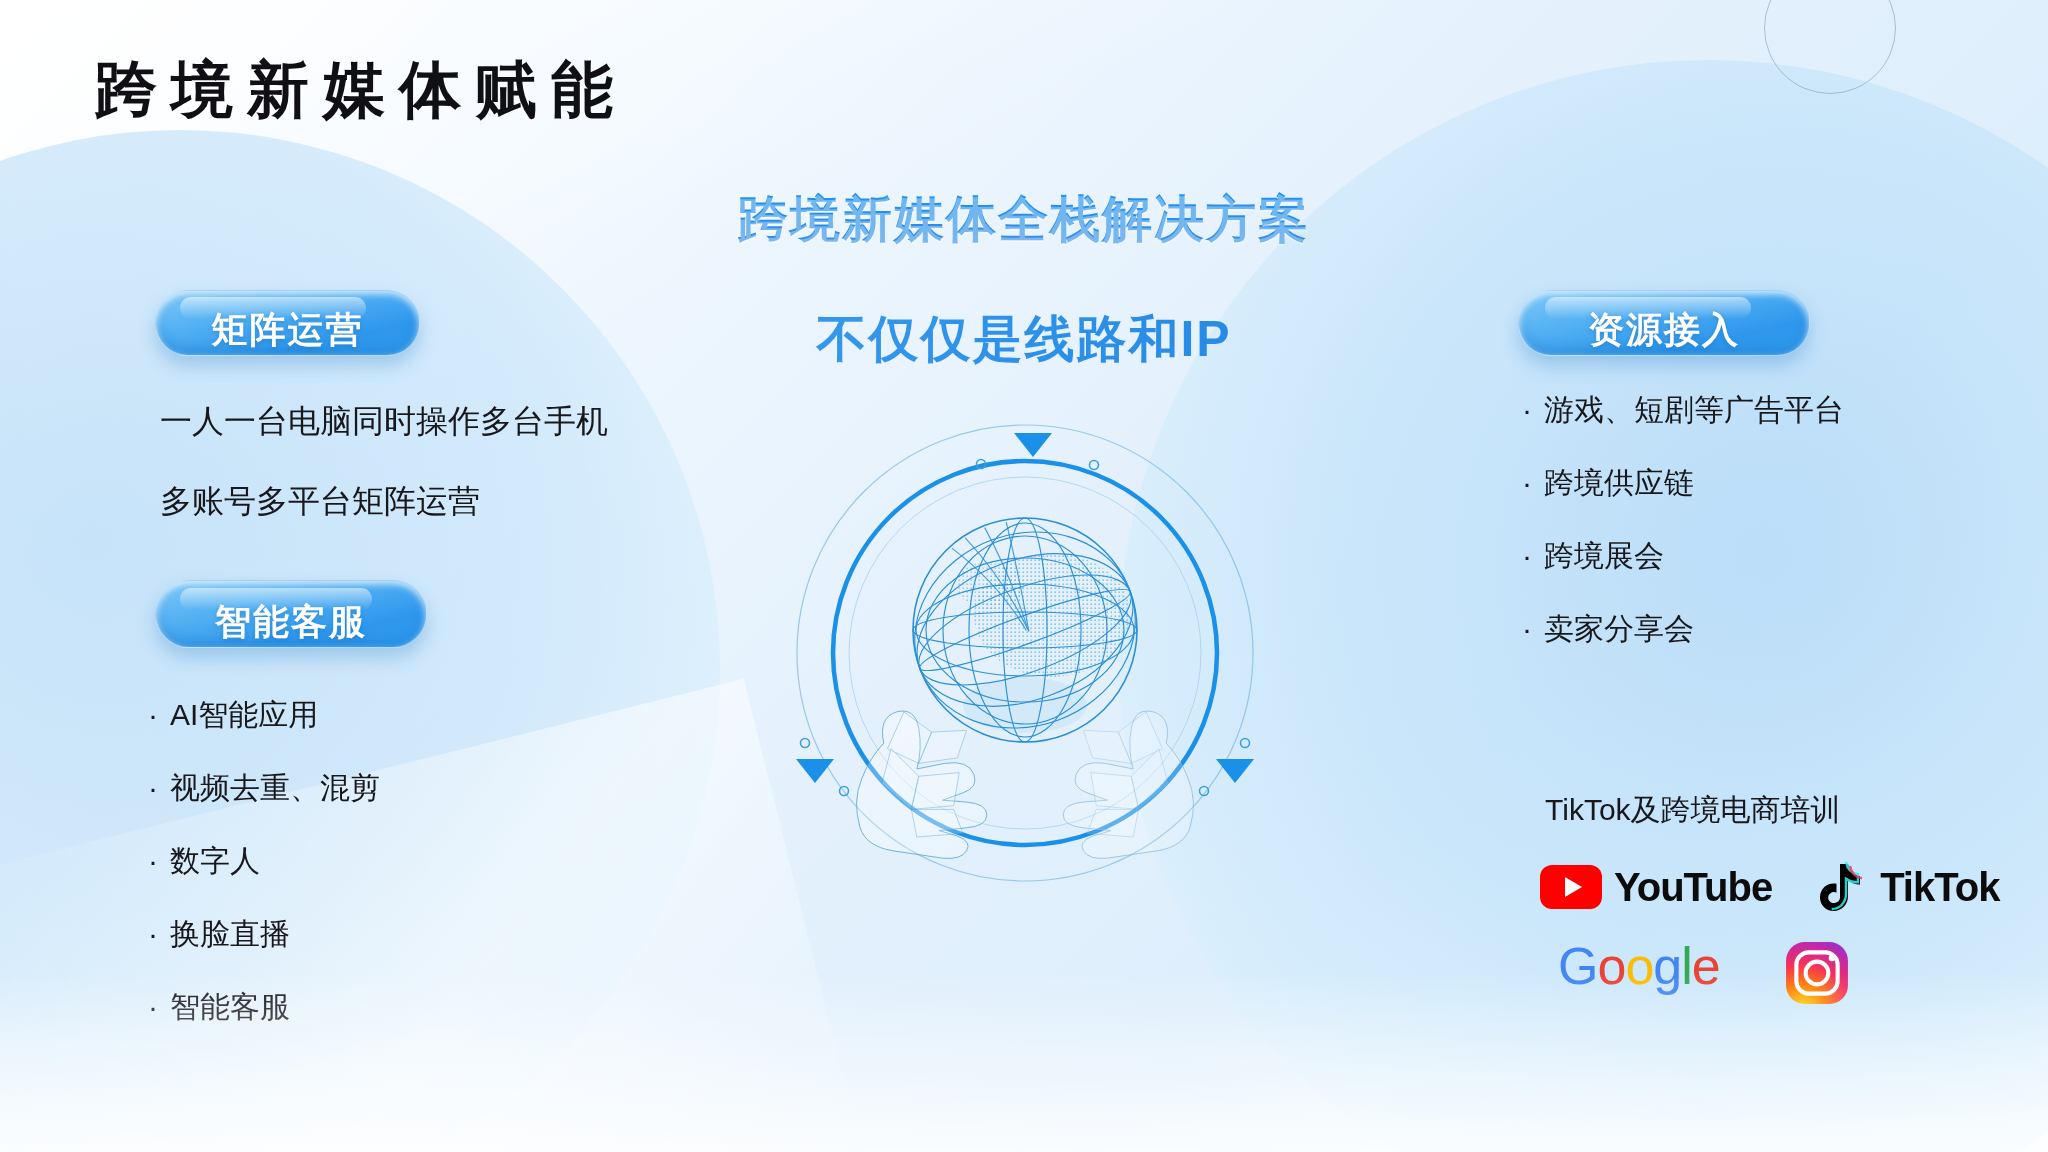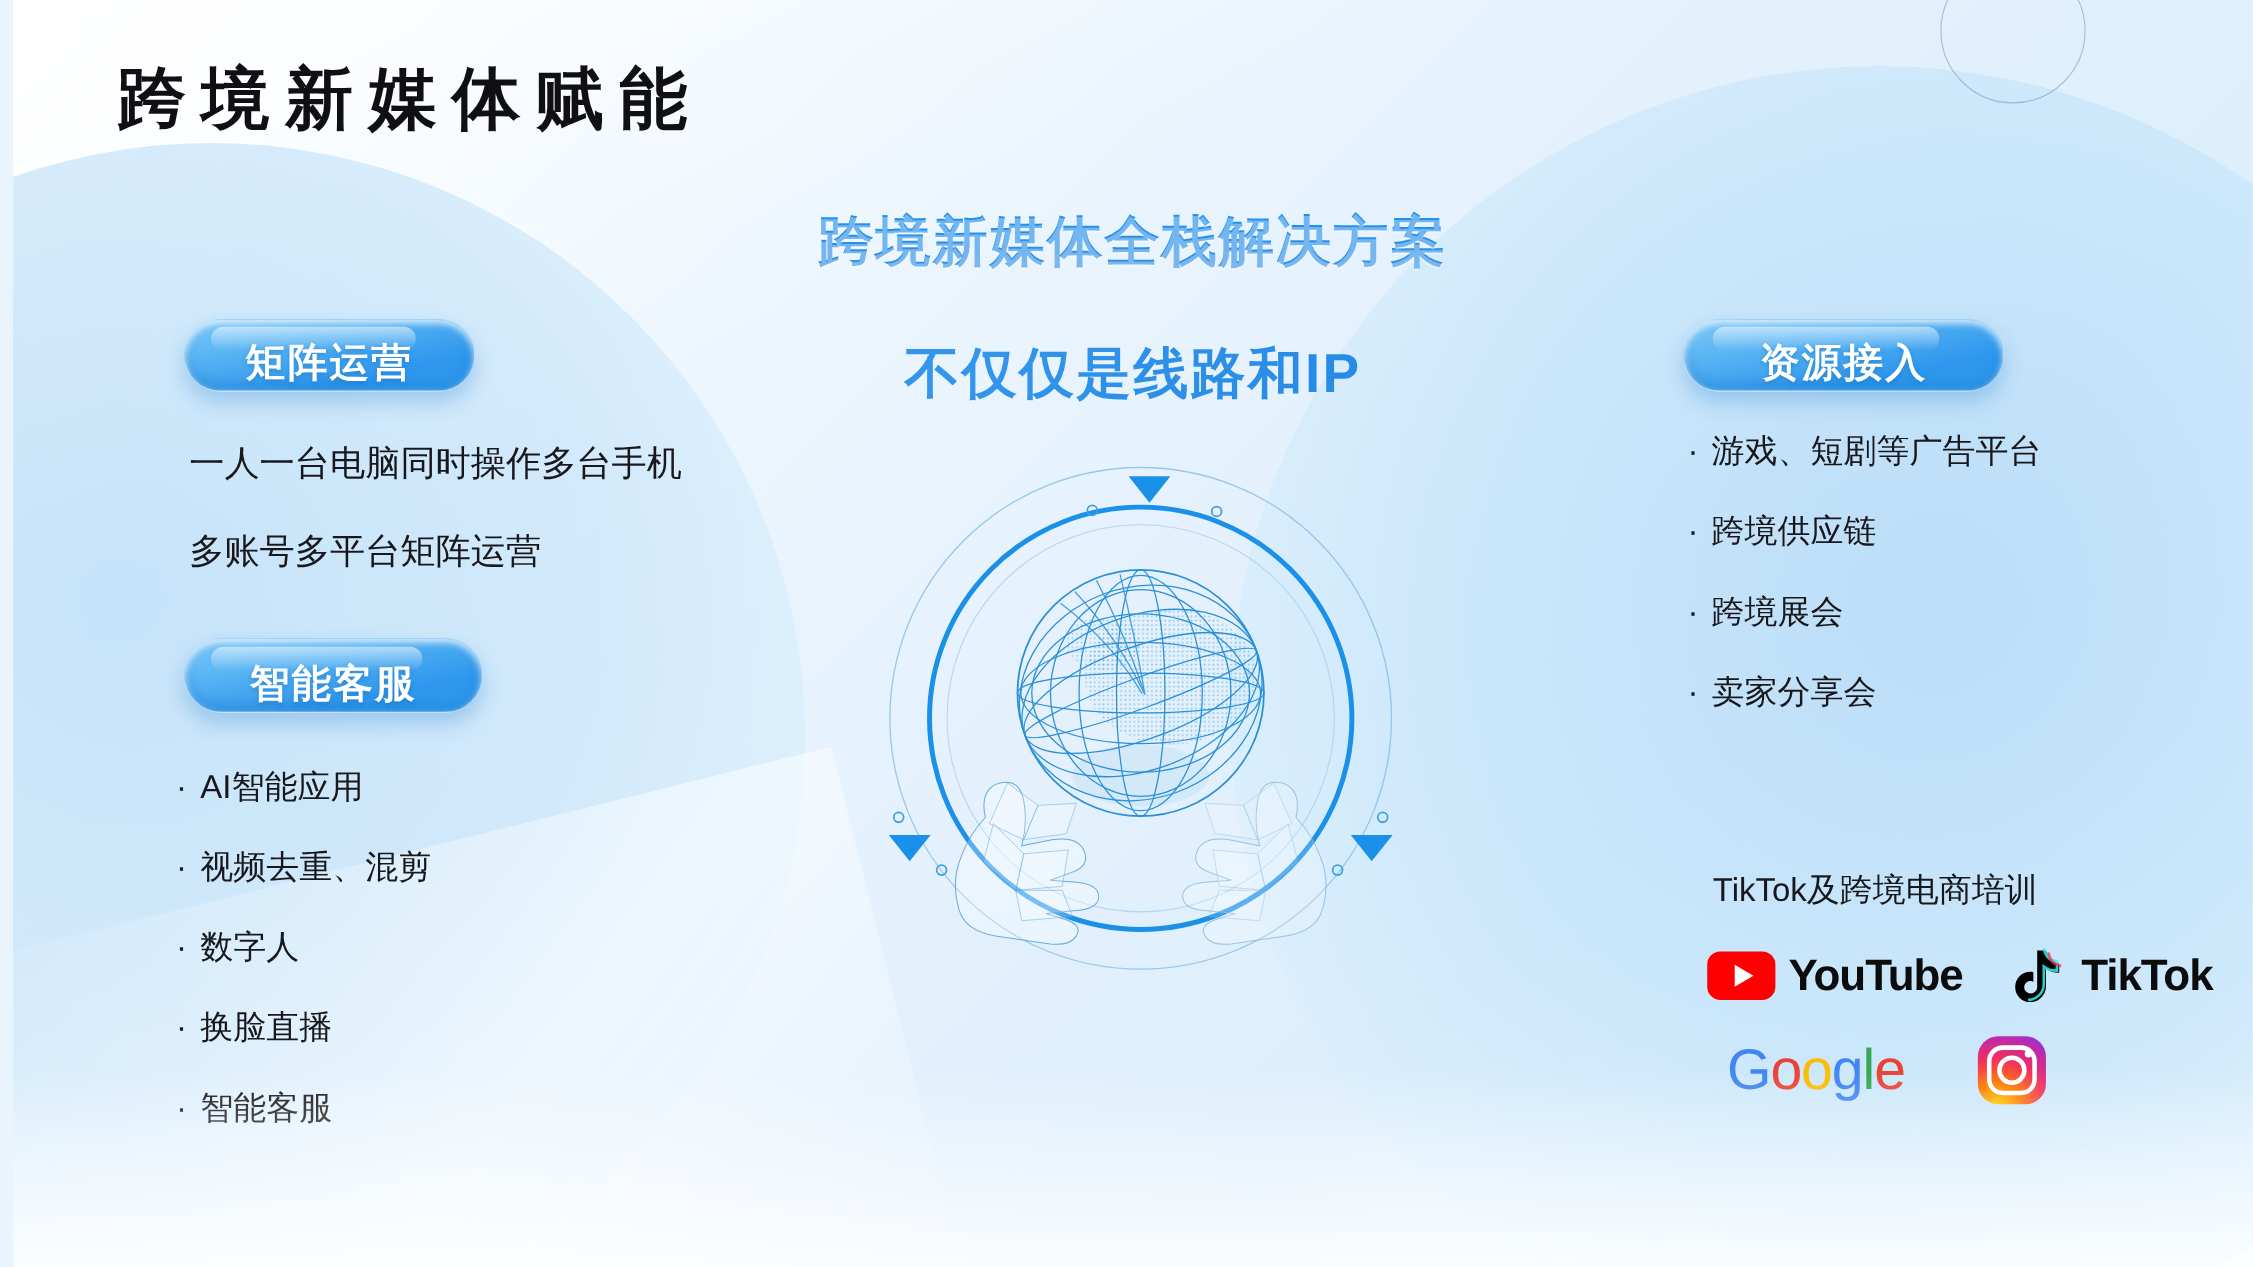--- a/index.html
+++ b/index.html
@@ -9,21 +9,20 @@
     background:#eaf4fd;
     position:relative;
   }
 
   
   #slide {
     position:absolute; inset:0;
     background:
       linear-gradient(135deg,#ffffff 0%, #f2f9ff 18%, #e6f2fd 45%, #ddeefc 70%, #f4fbff 100%);
     overflow:hidden;
-    margin-left:12px;
   }
   .bg-circle {
     position:absolute; border-radius:50%;
     pointer-events:none;
   }
   .bg-left {
     left:-360px; top:130px; width:1080px; height:1080px;
     background:radial-gradient(circle at 42% 38%, rgba(191,223,248,.85) 0%, rgba(200,229,250,.72) 48%, rgba(214,238,253,.45) 74%, rgba(232,246,255,0) 100%);
   }
   .bg-right {
@@ -130,21 +129,21 @@
   .right-bullets { left:1522px; top:390px; }
   .right-bullets li { margin-bottom:32px; }
 
   .training-text { left:1545px; top:795px; font-size:30px; }
 
   
   .globe-wrap { position:absolute; left:790px; top:415px; width:470px; height:470px; }
 
   
   .logos { position:absolute; left:1540px; top:862px; width:440px; }
-  .logo-row { display:flex; align-items:center; gap:46px; }
+  .logo-row { display:flex; gap:46px; }
   .logo-row.r2 { margin-top:28px; margin-left:18px; gap:64px; }
 
   .yt { display:flex; align-items:center; gap:12px; }
   .yt-badge {
     width:62px; height:44px; border-radius:12px; background:#FF0000;
     display:flex; align-items:center; justify-content:center;
   }
   .yt-tri {
     width:0; height:0; border-left:17px solid #fff;
     border-top:10px solid transparent; border-bottom:10px solid transparent;

